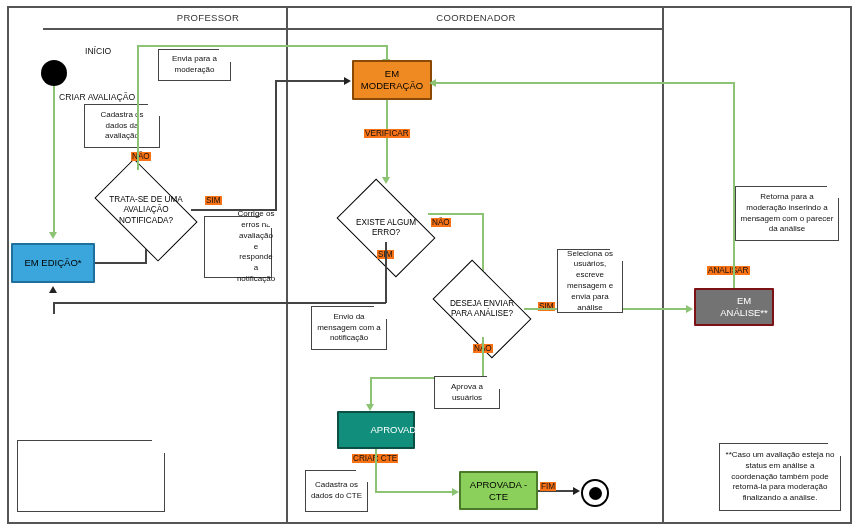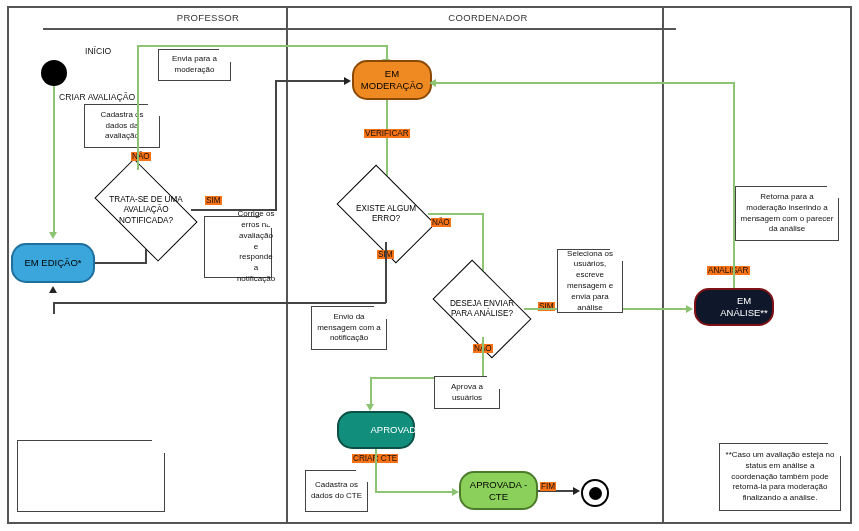--- a/index.html
+++ b/index.html
@@ -6,28 +6,28 @@
   body{font-family:"Liberation Sans","DejaVu Sans",sans-serif;}
   #canvas{position:relative;width:859px;height:531px;background:#fff;overflow:hidden;}
 
   
   .frame{position:absolute;left:7px;top:6px;width:845px;height:518px;border:2px solid #555;box-sizing:border-box;}
   .lane-head{position:absolute;top:6px;height:24px;border-bottom:2px solid #555;box-sizing:border-box;
              display:flex;align-items:center;justify-content:center;color:#333;font-size:9.5px;letter-spacing:.3px;}
   .lane-div{position:absolute;top:6px;width:2px;height:518px;background:#555;}
 
   
-  .node{position:absolute;box-sizing:border-box;border-radius:15px;border:2px solid #000;
+  .node{position:absolute;box-sizing:border-box;border-radius:1px;border:2px solid #000;
         display:flex;align-items:center;justify-content:center;text-align:center;
         font-size:9.5px;line-height:1.25;color:#000;}
   .node.edicao{background:#3aa6dc;border-color:#1f6f9c;}
   .node.moderacao{background:#ef8a22;border-color:#8a4a05;}
   .node.aprovada{background:#118f7c;border-color:#0b4f45;color:#fff;}
   .node.aprovadacte{background:#8bd05a;border-color:#4b7a2b;}
-  .node.analise{background:#0f172a;border-color:#7d1116;color:#fff;padding-left:20px;}
+  .node.analise{background:#737373;border-color:#7d1116;color:#fff;padding-left:20px;}
 
   
   .diamond{position:absolute;}
   .diamond .shape{position:absolute;inset:0;background:#fff;border:1.6px solid #000;
                   transform:rotate(45deg);box-sizing:border-box;}
   .diamond .txt{position:absolute;left:-18px;right:-18px;top:50%;transform:translateY(-50%);
                 text-align:center;font-size:8.2px;line-height:1.25;color:#000;}
 
   
   .note{position:absolute;box-sizing:border-box;border:1.6px solid #444;background:#fff;
@@ -58,21 +58,21 @@
 </head>
 <body>
 
 <div id="canvas">
 
   <div class="frame"></div>
 
   <div class="lane-head" style="left:7px;width:330px;margin-left:36px;">
     <span>PROFESSOR</span>
   </div>
-  <div class="lane-head" style="left:300px;width:376px;">
+  <div class="lane-head" style="left:288px;width:376px;">
     <span>COORDENADOR</span>
   </div>
 
   <div class="lane-div" style="left:286px;"></div>
   <div class="lane-div" style="left:662px;"></div>
 
   <div class="caps" style="left:37px;top:46px;">INÍCIO</div>
   <div class="start-dot" style="left:41px;top:60px;"></div>
 
   <div class="caps" style="left:11px;top:92px;">CRIAR AVALIAÇÃO</div>
@@ -136,21 +136,21 @@
     <span>
       <span>EM</span><br>
       <span>MODERAÇÃO</span>
     </span>
   </div>
 
   <div class="seg" style="left:386px;top:100px;width:1.6px;height:80px;"></div>
   <div class="arrow down" style="left:382px;top:177px;"></div>
   <div class="elabel" style="left:364px;top:129px;">VERIFICAR</div>
 
-  <div class="diamond" style="left:344px;top:186px;width:84px;height:56px;">
+  <div class="diamond" style="left:344px;top:200px;width:84px;height:56px;">
     <div class="shape"></div>
     <div class="txt">
       <div>EXISTE ALGUM</div>
       <div>ERRO?</div>
     </div>
   </div>
 
   <div class="elabel" style="left:431px;top:218px;">NÃO</div>
   <div class="seg" style="left:428px;top:213px;width:56px;height:1.6px;"></div>
   <div class="seg" style="left:482px;top:213px;width:1.6px;height:62px;"></div>

